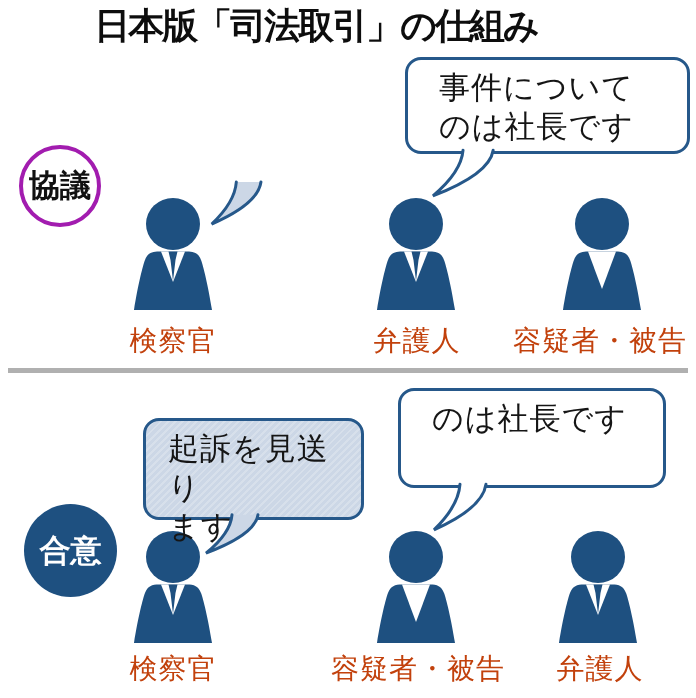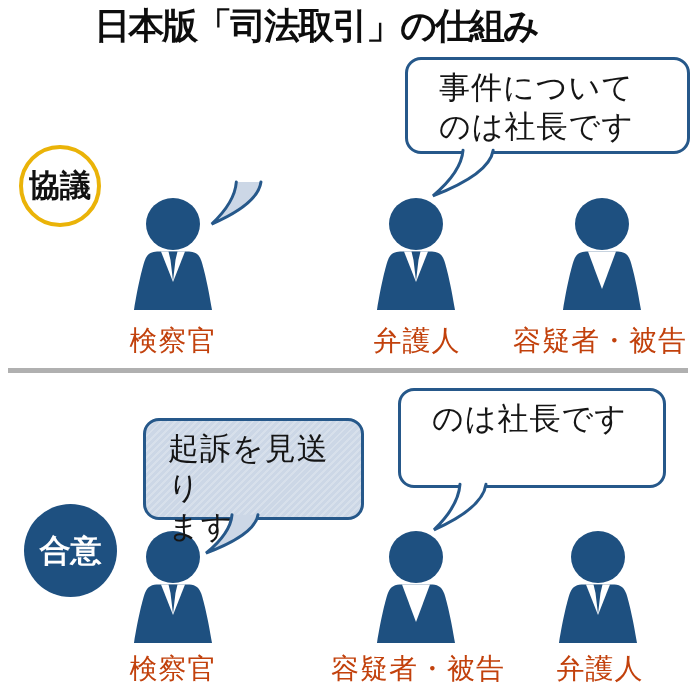--- a/index.html
+++ b/index.html
@@ -8,21 +8,21 @@
     font-family:"Liberation Sans",sans-serif;color:#1a1a1a;
   }
   .title{
     position:absolute;left:0;top:2px;width:632px;margin:0;
     text-align:center;font-size:36px;font-weight:bold;letter-spacing:-2px;color:#0d0d0d;
   }
   .stage-circle{
     position:absolute;display:flex;align-items:center;justify-content:center;
     border-radius:50%;font-size:31px;font-weight:bold;box-sizing:border-box;letter-spacing:0px;
   }
-  .stage-circle.outline{background:#ffffff;border:4px solid #eab308;color:#111;}
+  .stage-circle.outline{background:#ffffff;border:4px solid #a21caf;color:#111;}
   .stage-circle.solid{background:#1e5080;color:#ffffff;}
   .bubble{
     position:absolute;box-sizing:border-box;border:3px solid #26588a;border-radius:16px;
     font-size:31px;line-height:39px;letter-spacing:1px;color:#151515;
     padding:8px 10px 0 22px;z-index:1;
   }
   .bubble.light{
     background:#ccd7e6;
     background-image:repeating-linear-gradient(135deg,rgba(255,255,255,0.22) 0 2px,rgba(0,0,0,0) 2px 5px);
   }

